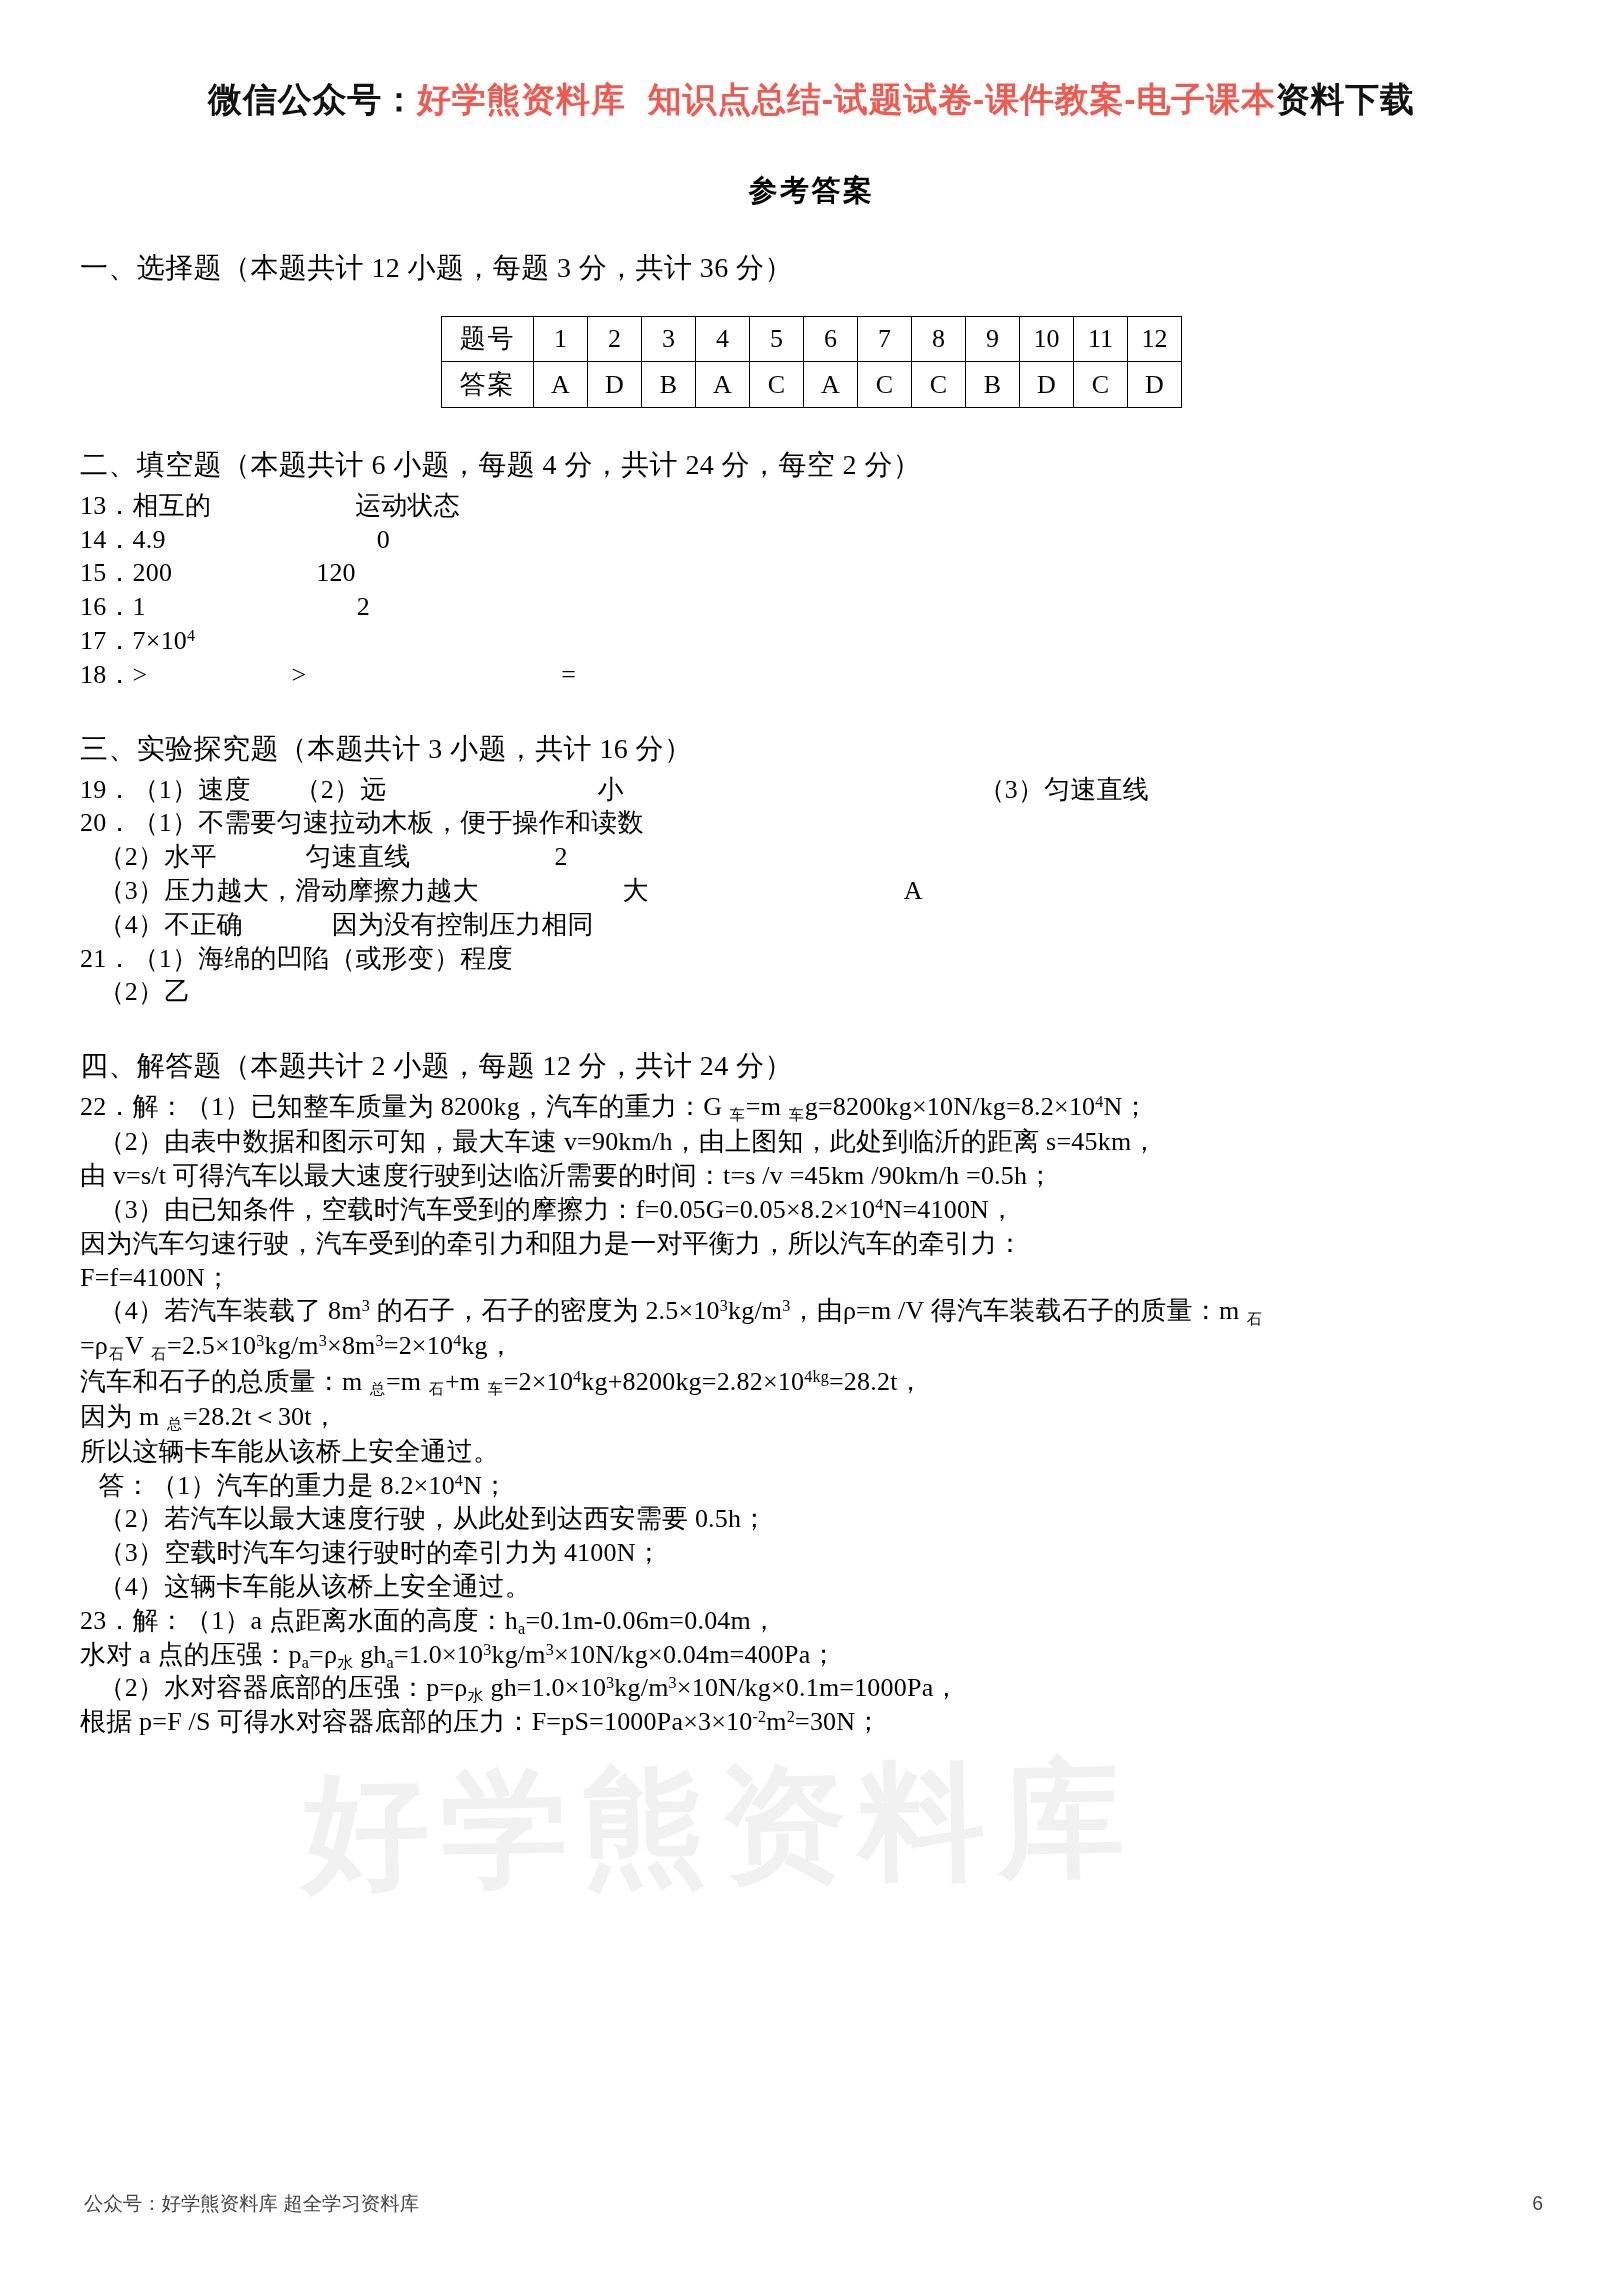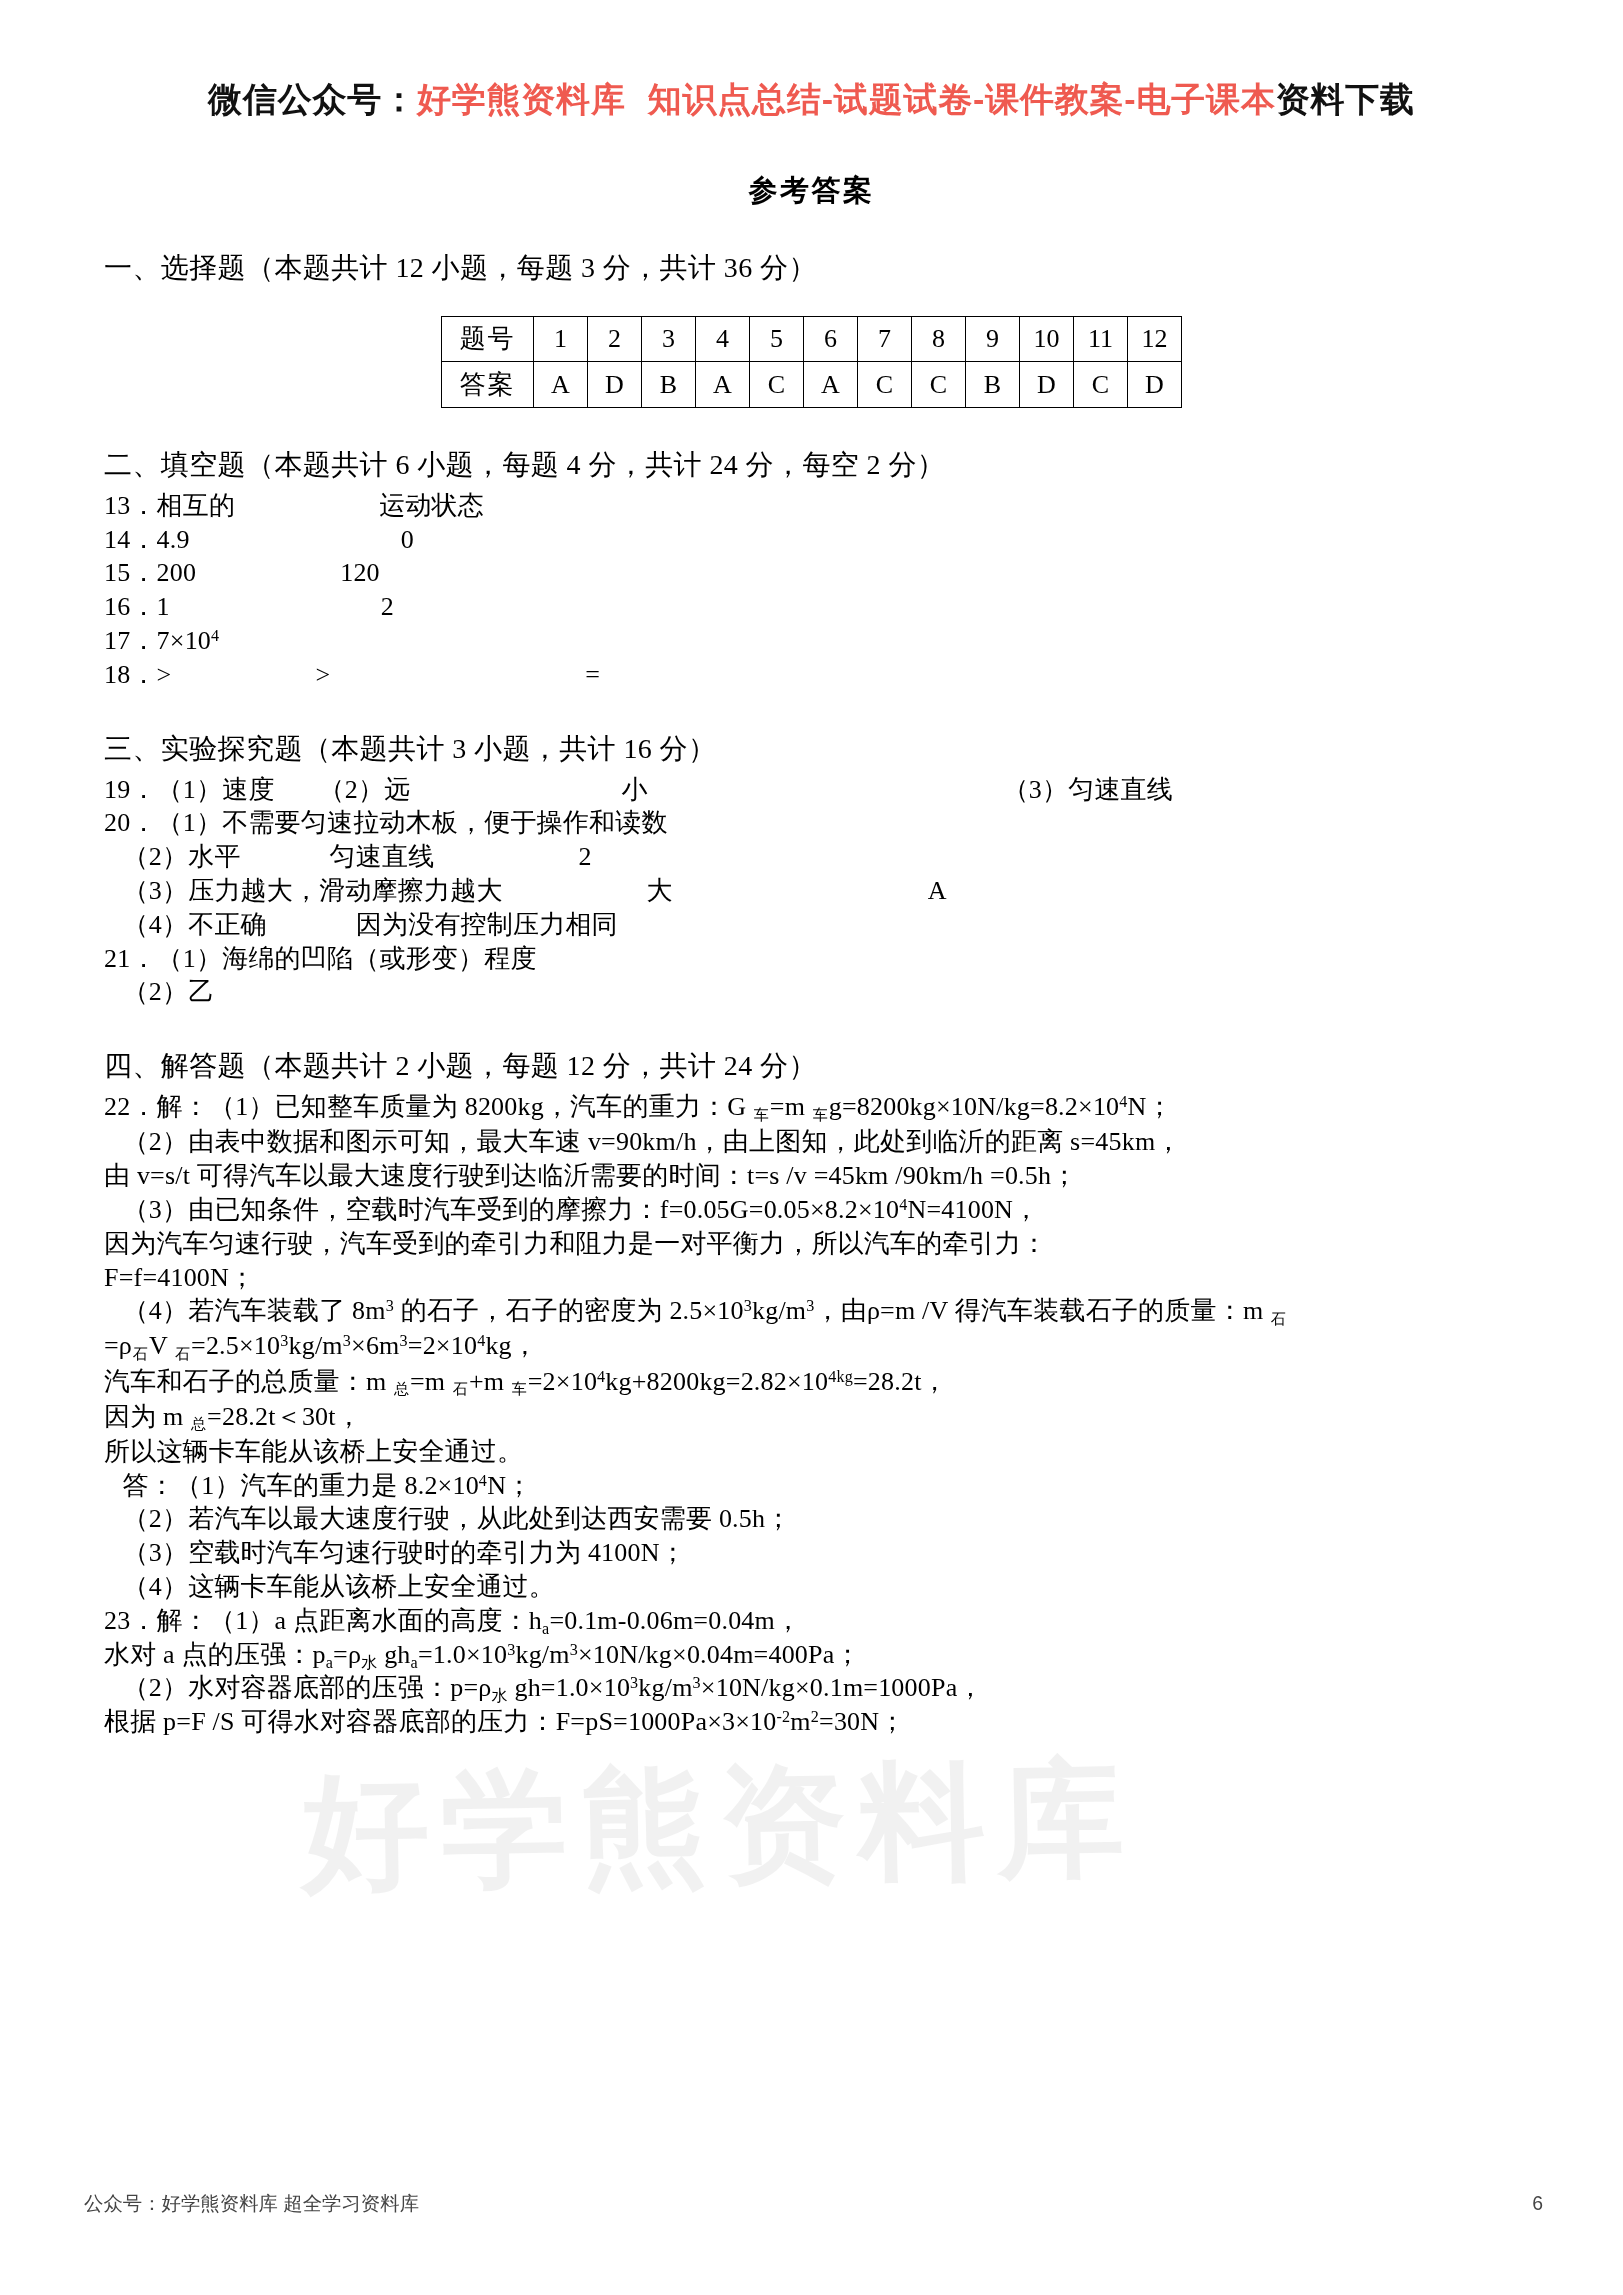--- a/index.html
+++ b/index.html
@@ -35,21 +35,21 @@
     white-space: nowrap;
     pointer-events: none;
     user-select: none;
     z-index: 0;
     transform: rotate(-1deg);
   }
 
   .content {
     position: relative;
     z-index: 2;
-    padding: 0 104px;
+    padding: 0 80px;
   }
 
   
   .banner {
     padding-top: 80px;
     text-align: center;
     white-space: nowrap;
     font-family: "Liberation Sans", "DejaVu Sans", sans-serif;
     font-weight: bold;
     font-size: 34px;
@@ -220,21 +220,21 @@
 
     <div class="blk-group tight">
 
       <div class="line"><span>22．解：（1）已知整车质量为 8200kg，汽车的重力：G </span><span class="cn-sub">车</span><span>=m </span><span class="cn-sub">车</span><span>g=8200kg×10N/kg=8.2×10</span><sup>4</sup><span>N；</span></div>
       <div class="line indent">（2）由表中数据和图示可知，最大车速 v=90km/h，由上图知，此处到临沂的距离 s=45km，</div>
       <div class="line">由 v=s/t 可得汽车以最大速度行驶到达临沂需要的时间：t=s /v =45km /90km/h =0.5h；</div>
       <div class="line indent"><span>（3）由已知条件，空载时汽车受到的摩擦力：f=0.05G=0.05×8.2×10</span><sup>4</sup><span>N=4100N，</span></div>
       <div class="line">因为汽车匀速行驶，汽车受到的牵引力和阻力是一对平衡力，所以汽车的牵引力：</div>
       <div class="line">F=f=4100N；</div>
       <div class="line indent"><span>（4）若汽车装载了 8m</span><sup>3</sup><span> 的石子，石子的密度为 2.5×10</span><sup>3</sup><span>kg/m</span><sup>3</sup><span>，由ρ=m /V 得汽车装载石子的质量：m </span><span class="cn-sub">石</span></div>
-      <div class="line"><span>=ρ</span><span class="cn-sub">石</span><span>V </span><span class="cn-sub">石</span><span>=2.5×10</span><sup>3</sup><span>kg/m</span><sup>3</sup><span>×6m</span><sup>3</sup><span>=2×10</span><sup>4</sup><span>kg，</span></div>
+      <div class="line"><span>=ρ</span><span class="cn-sub">石</span><span>V </span><span class="cn-sub">石</span><span>=2.5×10</span><sup>3</sup><span>kg/m</span><sup>3</sup><span>×8m</span><sup>3</sup><span>=2×10</span><sup>4</sup><span>kg，</span></div>
       <div class="line"><span>汽车和石子的总质量：m </span><span class="cn-sub">总</span><span>=m </span><span class="cn-sub">石</span><span>+m </span><span class="cn-sub">车</span><span>=2×10</span><sup>4</sup><span>kg+8200kg=2.82×10</span><sup>4kg</sup><span>=28.2t，</span></div>
       <div class="line"><span>因为 m </span><span class="cn-sub">总</span><span>=28.2t＜30t，</span></div>
       <div class="line">所以这辆卡车能从该桥上安全通过。</div>
       <div class="line indent"><span>答：（1）汽车的重力是 8.2×10</span><sup>4</sup><span>N；</span></div>
       <div class="line indent">（2）若汽车以最大速度行驶，从此处到达西安需要 0.5h；</div>
       <div class="line indent">（3）空载时汽车匀速行驶时的牵引力为 4100N；</div>
       <div class="line indent">（4）这辆卡车能从该桥上安全通过。</div>
 
       <div class="line"><span>23．解：（1）a 点距离水面的高度：h</span><sub>a</sub><span>=0.1m-0.06m=0.04m，</span></div>
       <div class="line"><span>水对 a 点的压强：p</span><sub>a</sub><span>=ρ</span><sub>水</sub><span> gh</span><sub>a</sub><span>=1.0×10</span><sup>3</sup><span>kg/m</span><sup>3</sup><span>×10N/kg×0.04m=400Pa；</span></div>

